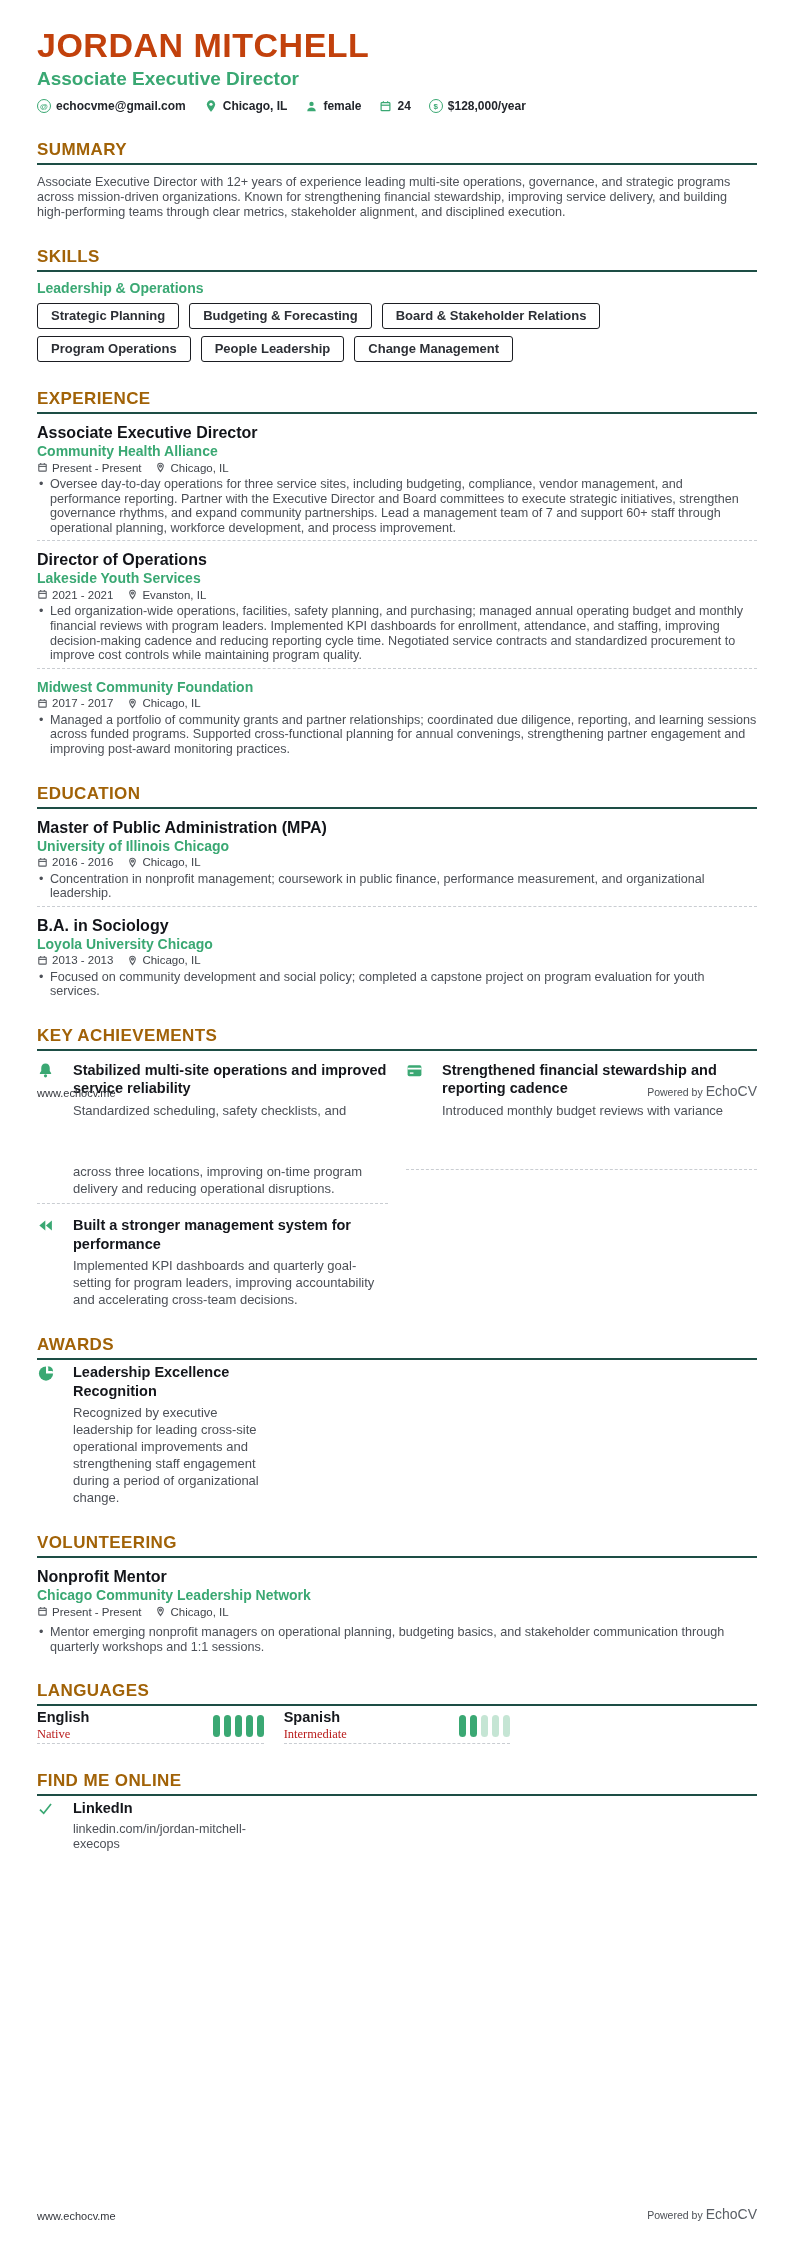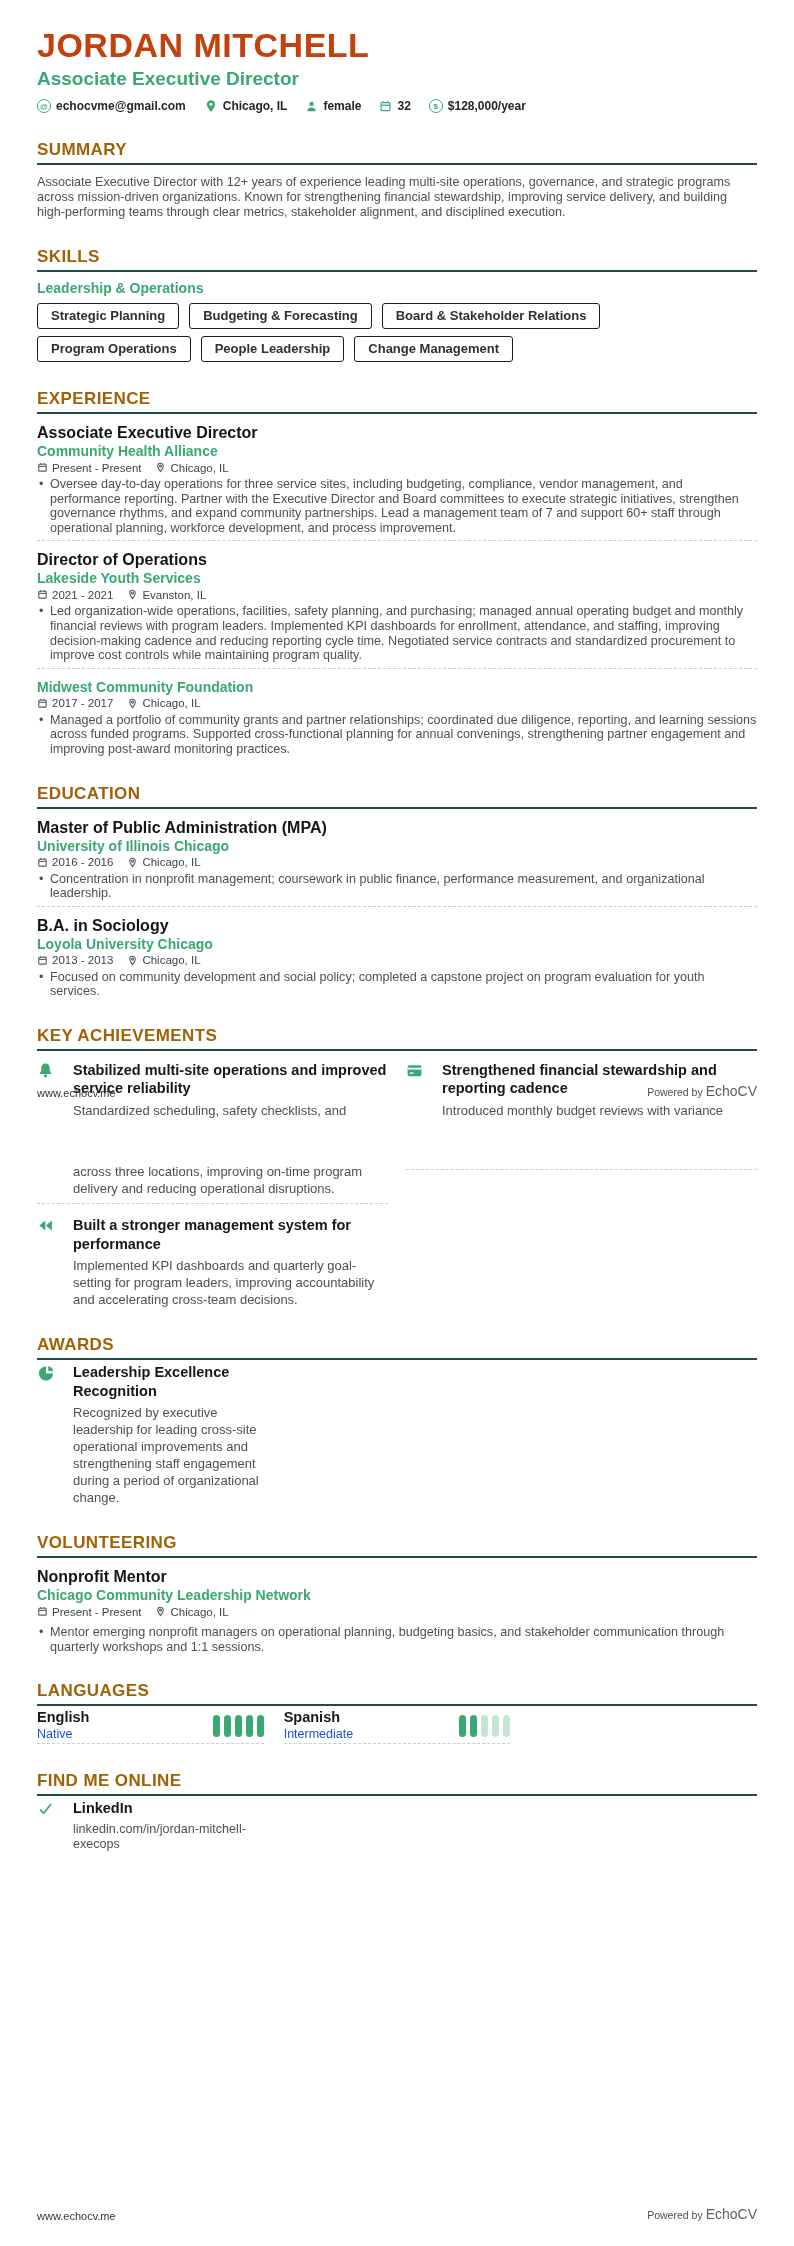--- a/index.html
+++ b/index.html
@@ -42,21 +42,21 @@
   .icon-item{display:flex;gap:10px;}
   .icon-box{flex:0 0 26px;padding-top:1px;}
   .icon-item-title{font-size:14.5px;line-height:18.5px;font-weight:800;color:#15171c;}
   .icon-item-desc{font-size:13px;line-height:17px;color:#4c5057;margin-top:4px;}
   .cont-text{padding-left:36px;font-size:13px;line-height:17px;color:#4c5057;}
   .cont-divider{border-bottom:1px dashed #c9cdd2;margin-top:6px;margin-bottom:12px;}
 
   
   .lang-item{display:flex;justify-content:space-between;align-items:center;padding-bottom:1px;border-bottom:1px dashed #c9cdd2;}
   .lang-name{font-size:14.5px;line-height:17px;font-weight:800;color:#15171c;}
-  .lang-level{font-size:12.5px;line-height:15px;color:#1d4ed8;margin-top:1px;}
+  .lang-level{font-size:12.5px;line-height:15px;color:#b91c1c;margin-top:1px;font-family:Liberation Serif, serif;}
   .bars{display:flex;gap:4px;align-items:center;}
   .bar{width:7px;height:22px;border-radius:3.5px;background:#c5e5d4;}
   .bar.filled{background:#3aa873;}
 
   
   .online-url{font-size:12.6px;line-height:15px;color:#4c5057;margin-top:4px;word-break:break-word;}
 
   
   .page-footer{position:absolute;left:37px;right:37px;bottom:24px;display:flex;justify-content:space-between;align-items:flex-end;}
   .footer-site{font-size:11px;color:#33363c;}
@@ -98,21 +98,21 @@
         </span>
         <span class="contact-item">
           <span>
               <svg width="13" height="13" viewBox="0 0 16 16" fill="none" stroke="#3aa873" stroke-width="1.5">
                 <rect x="2.6" y="3.2" width="10.8" height="10" rx="1"></rect>
                 <line x1="2.6" y1="6.4" x2="13.4" y2="6.4"></line>
                 <line x1="5.4" y1="1.6" x2="5.4" y2="3.6"></line>
                 <line x1="10.6" y1="1.6" x2="10.6" y2="3.6"></line>
               </svg>
             </span>
-          <span>32</span>
+          <span>24</span>
         </span>
         <span class="contact-item">
           <span class="circle-glyph">$</span>
           <span>$128,000/year</span>
         </span>
       </div>
     </header>
 
     <section class="section">
       <div class="sec-title">SUMMARY</div>

